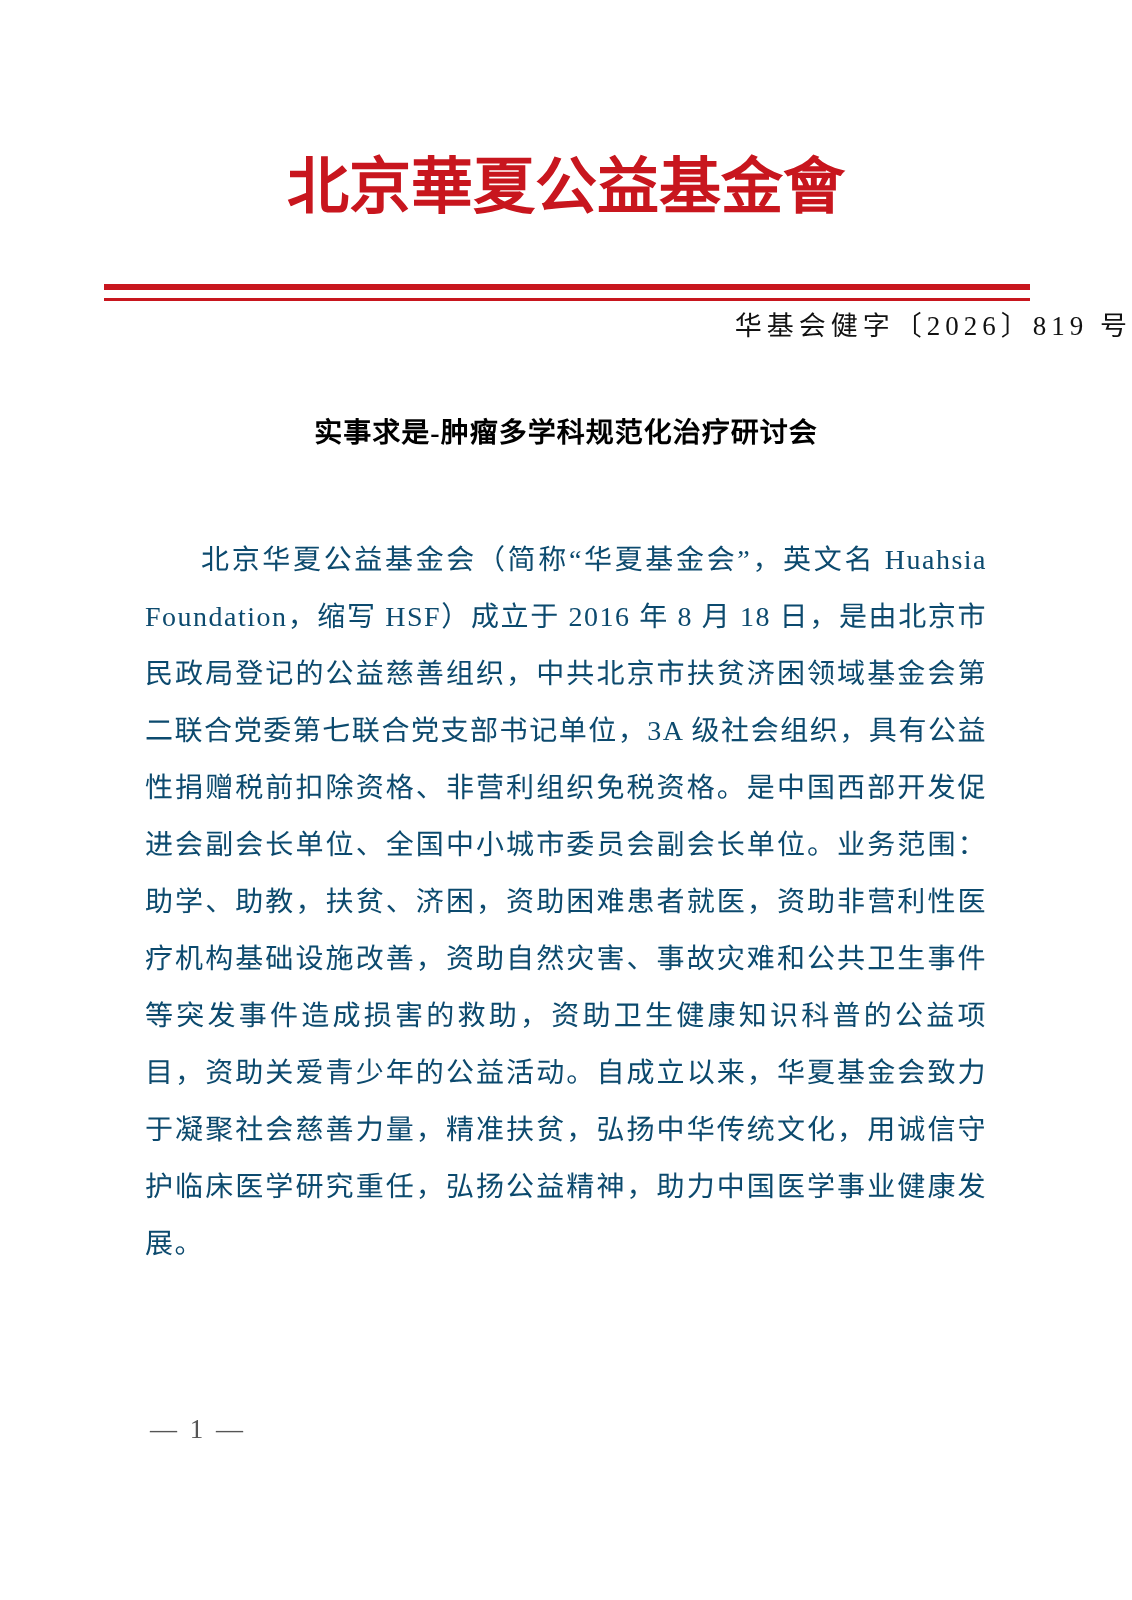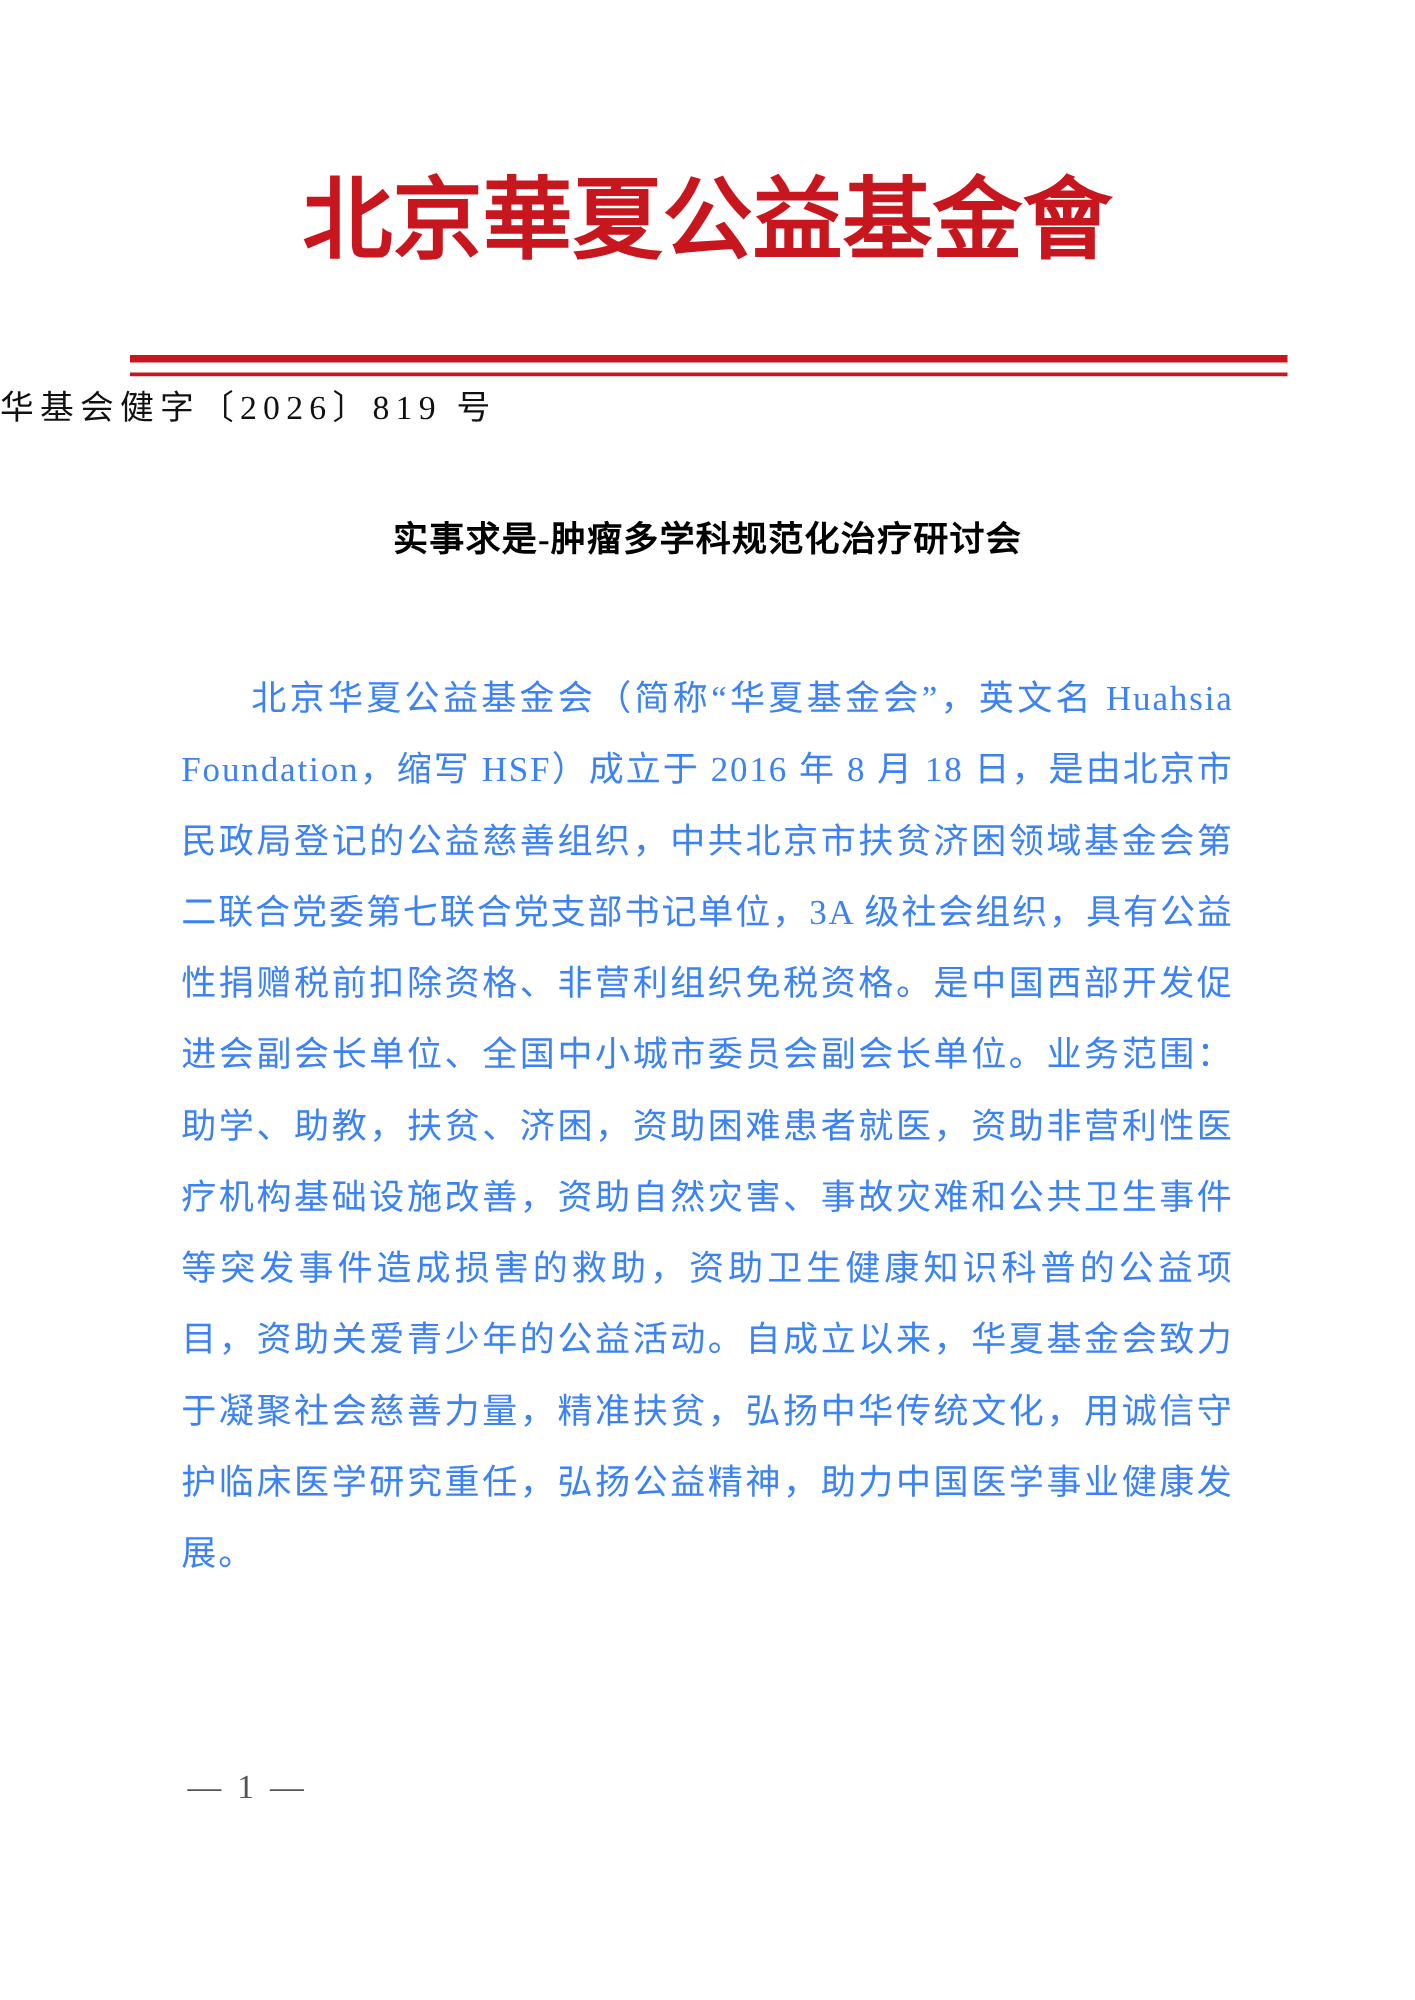--- a/index.html
+++ b/index.html
@@ -10,27 +10,27 @@
     width: 1132px;
     height: 1600px;
     margin: 0 auto;
     background: #ffffff;
     overflow: hidden;
     font-family: "Liberation Serif", "DejaVu Serif", serif;
   }
   
   .org-name {
     position: absolute;
-    top: 112px;
+    top: 122px;
     left: 0;
     width: 100%;
     text-align: center;
     font-family: Liberation Serif, serif;
     font-weight: 900;
-    font-size: 72px;
+    font-size: 62px;
     line-height: 130px;
     color: var(--accent);
     letter-spacing: 0px;
     white-space: nowrap;
   }
   
   .rule-thick {
     position: absolute;
     top: 284px;
     left: 104px;
@@ -45,21 +45,21 @@
     width: 926px;
     height: 3px;
     background: var(--accent);
   }
   
   .doc-number {
     position: absolute;
     top: 306px;
     left: 0;
     width: 100%;
-    text-align: left;
+    text-align: right;
     font-size: 27px;
     line-height: 40px;
     letter-spacing: 5px;
     color: #111111;
   }
   
   .doc-title {
     position: absolute;
     top: 404px;
     left: 0;
@@ -74,21 +74,21 @@
   
   .body-text {
     position: absolute;
     top: 531px;
     left: 145px;
     width: 842px;
     font-size: 28px;
     line-height: 57px;
     letter-spacing: 1.5px;
     text-align: justify;
-    color: #3b82f6;
+    color: #0c4a6e;
   }
   .body-text p {
     text-indent: 2em;
     margin: 0;
   }
   
   .page-number {
     position: absolute;
     top: 1414px;
     left: 150px;

